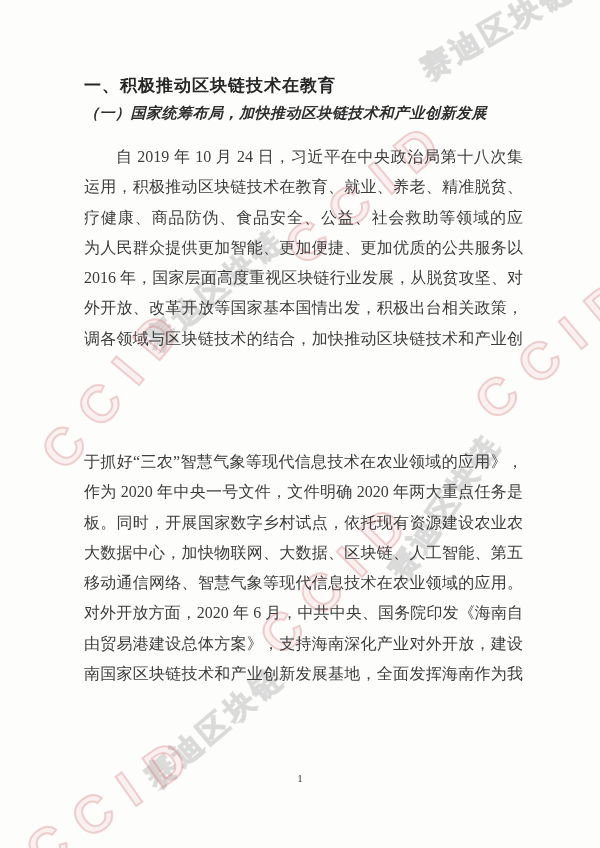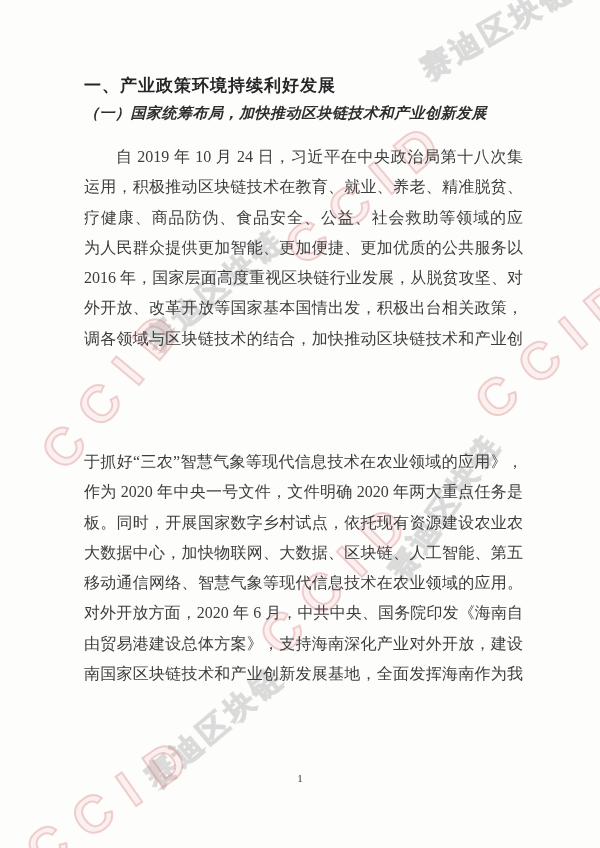--- a/index.html
+++ b/index.html
@@ -93,21 +93,21 @@
   <div class="wm wm-grey" style="left:412px;top:9px;transform:rotate(-30deg);">赛迪区块链</div>
   <div class="wm wm-red" style="left:269px;top:160px;transform:rotate(-40deg);">CCID</div>
   <div class="wm wm-grey" style="left:130px;top:270px;transform:rotate(-40deg);">赛迪区块链</div>
   <div class="wm wm-red" style="left:16px;top:355px;transform:rotate(-50deg);">CCID</div>
   <div class="wm wm-red" style="left:459px;top:315px;transform:rotate(-40deg);">CCID</div>
   <div class="wm wm-grey" style="left:360px;top:487px;transform:rotate(-55deg);">赛迪区块链</div>
   <div class="wm wm-red" style="left:239px;top:545px;transform:rotate(-45deg);">CCID</div>
   <div class="wm wm-grey" style="left:130px;top:707px;transform:rotate(-40deg);">赛迪区块链</div>
   <div class="wm wm-red" style="left:14px;top:770px;transform:rotate(-35deg);">CCID</div>
 
-  <div class="h1">一、产业政策环境持续利好发展</div>
+  <div class="h1">一、积极推动区块链技术在教育</div>
   <div class="h2">（一）国家统筹布局，加快推动区块链技术和产业创新发展</div>
 
   <div class="para para1">
     <div class="line indent">自 2019 年 10 月 24 日，习近平在中央政治局第十八次集体</div>
     <div class="line">运用，积极推动区块链技术在教育、就业、养老、精准脱贫、医</div>
     <div class="line">疗健康、商品防伪、食品安全、公益、社会救助等领域的应用，</div>
     <div class="line">为人民群众提供更加智能、更加便捷、更加优质的公共服务以来，</div>
     <div class="line">2016 年，国家层面高度重视区块链行业发展，从脱贫攻坚、对</div>
     <div class="line">外开放、改革开放等国家基本国情出发，积极出台相关政策，强</div>
     <div class="line">调各领域与区块链技术的结合，加快推动区块链技术和产业创新</div>

